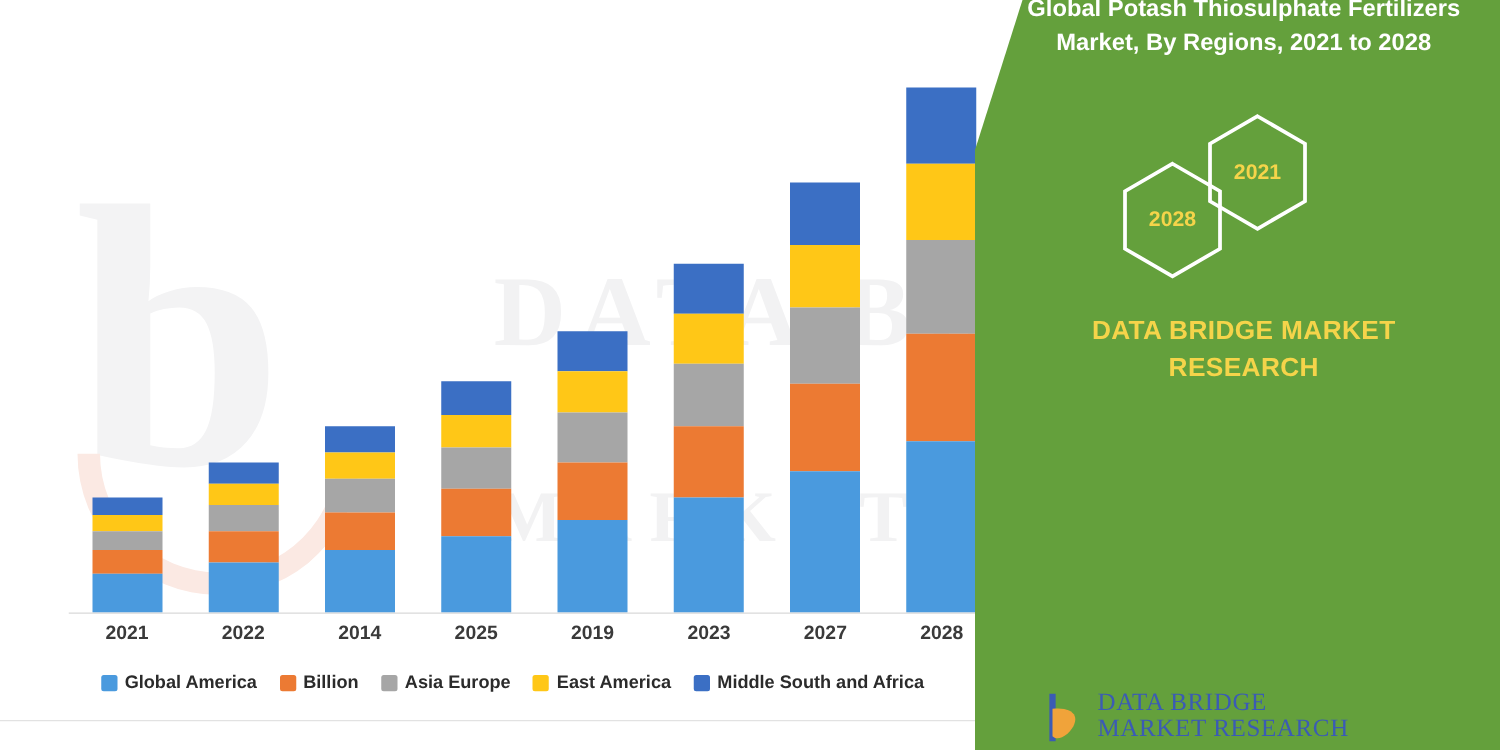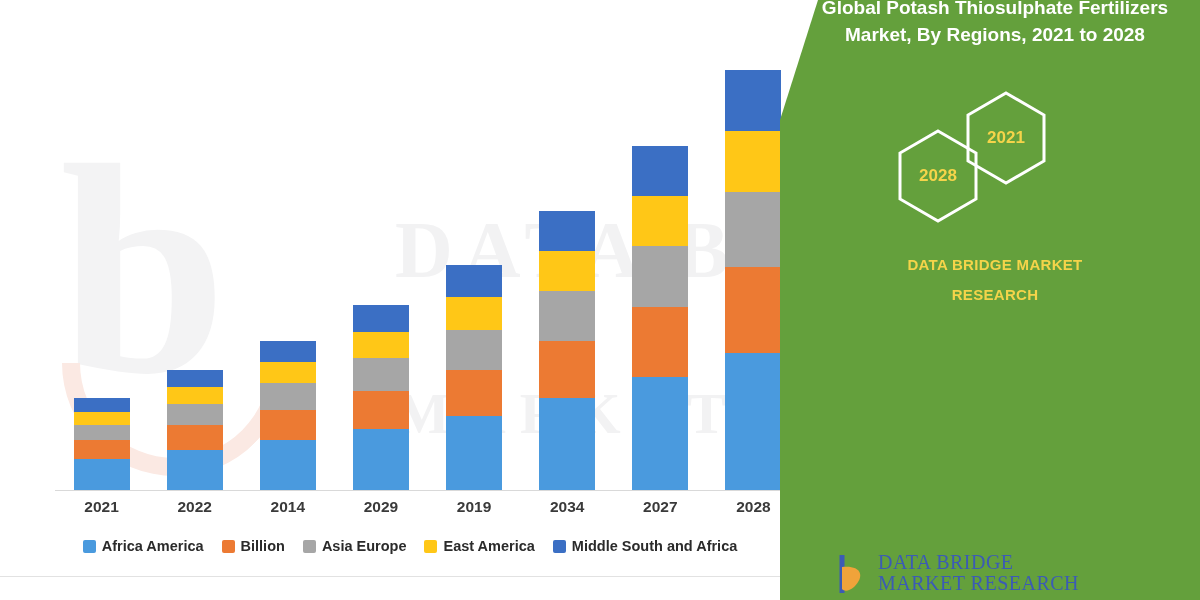--- a/index.html
+++ b/index.html
@@ -35,21 +35,21 @@
   .bottom-rule{position:absolute;left:0;top:576px;width:820px;height:1px;background:#e2e2e2;}
 
   
   .green-panel{position:absolute;right:0;top:0;width:420px;height:600px;background:#64a03c;
      clip-path:polygon(38px 0, 420px 0, 420px 600px, 0 600px, 0 120px);}
   .gp-inner{position:absolute;right:0;top:0;width:420px;height:600px;}
   .gp-title{position:absolute;left:40px;top:-6px;width:350px;text-align:center;color:#ffffff;font-size:19px;font-weight:700;line-height:27px;}
   .hex{position:absolute;width:86px;height:96px;}
   .hex svg{display:block;}
   .hex-label{position:absolute;width:100%;text-align:center;top:38px;font-size:17px;font-weight:700;color:#f5d44a;}
-  .gp-brand{position:absolute;left:40px;top:250px;width:350px;text-align:center;color:#f5d44a;font-size:15px;font-weight:700;line-height:30px;letter-spacing:.3px;}
+  .gp-brand{position:absolute;left:40px;top:250px;width:350px;text-align:center;color:#f5d44a;font-size:21px;font-weight:700;line-height:30px;letter-spacing:.3px;}
 
   
   .footer-logo{position:absolute;left:836px;top:552px;display:flex;align-items:center;gap:8px;}
   .fl-mark{width:34px;height:40px;position:relative;}
   .fl-text{font-family:"Liberation Serif",serif;font-size:20px;color:#3b5bb5;line-height:21px;letter-spacing:.5px;}
   .fl-text .l2{color:#3b5bb5;}
 </style>
 </head>
 <body>
 
@@ -121,31 +121,31 @@
           <div class="seg" style="background: rgb(236, 122, 51); height: 85.9091px;"></div>
           <div class="seg" style="background: rgb(74, 154, 222); height: 137.455px;"></div>
         </div>
       </div>
   </div>
   <div class="axis-line"></div>
   <div class="xlabels" id="xlabels">
       <div class="xlabel" style="left: 1.5625px;">2021</div>
       <div class="xlabel" style="left: 94.6875px;">2022</div>
       <div class="xlabel" style="left: 187.812px;">2014</div>
-      <div class="xlabel" style="left: 280.938px;">2029</div>
+      <div class="xlabel" style="left: 280.938px;">2025</div>
       <div class="xlabel" style="left: 374.062px;">2019</div>
-      <div class="xlabel" style="left: 467.188px;">2034</div>
+      <div class="xlabel" style="left: 467.188px;">2023</div>
       <div class="xlabel" style="left: 560.312px;">2027</div>
       <div class="xlabel" style="left: 653.438px;">2028</div>
     </div>
 
   <div class="legend" id="legend">
       <div class="legend-item">
         <span class="legend-swatch" style="background: rgb(74, 154, 222);"></span>
-        <span class="legend-label">Africa America</span>
+        <span class="legend-label">Global America</span>
       </div>
       <div class="legend-item">
         <span class="legend-swatch" style="background: rgb(236, 122, 51);"></span>
         <span class="legend-label">Billion</span>
       </div>
       <div class="legend-item">
         <span class="legend-swatch" style="background: rgb(166, 166, 166);"></span>
         <span class="legend-label">Asia Europe</span>
       </div>
       <div class="legend-item">

